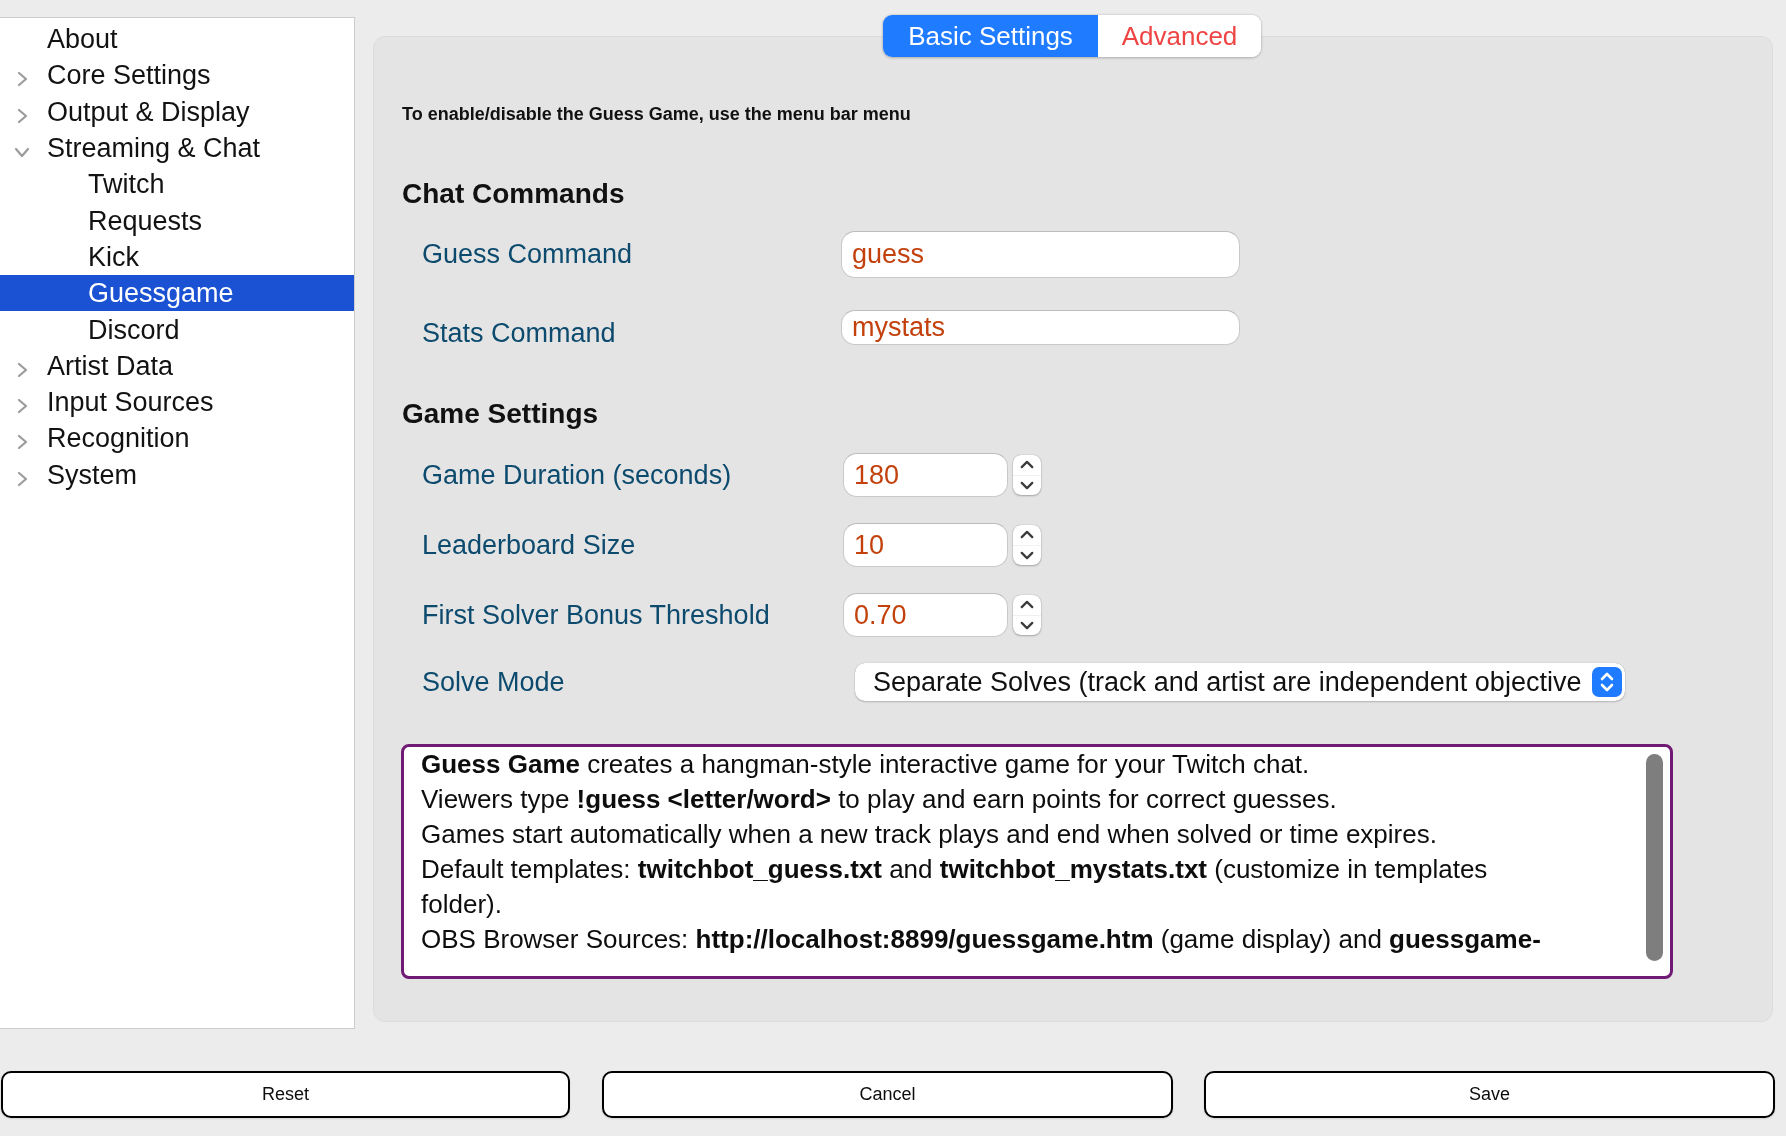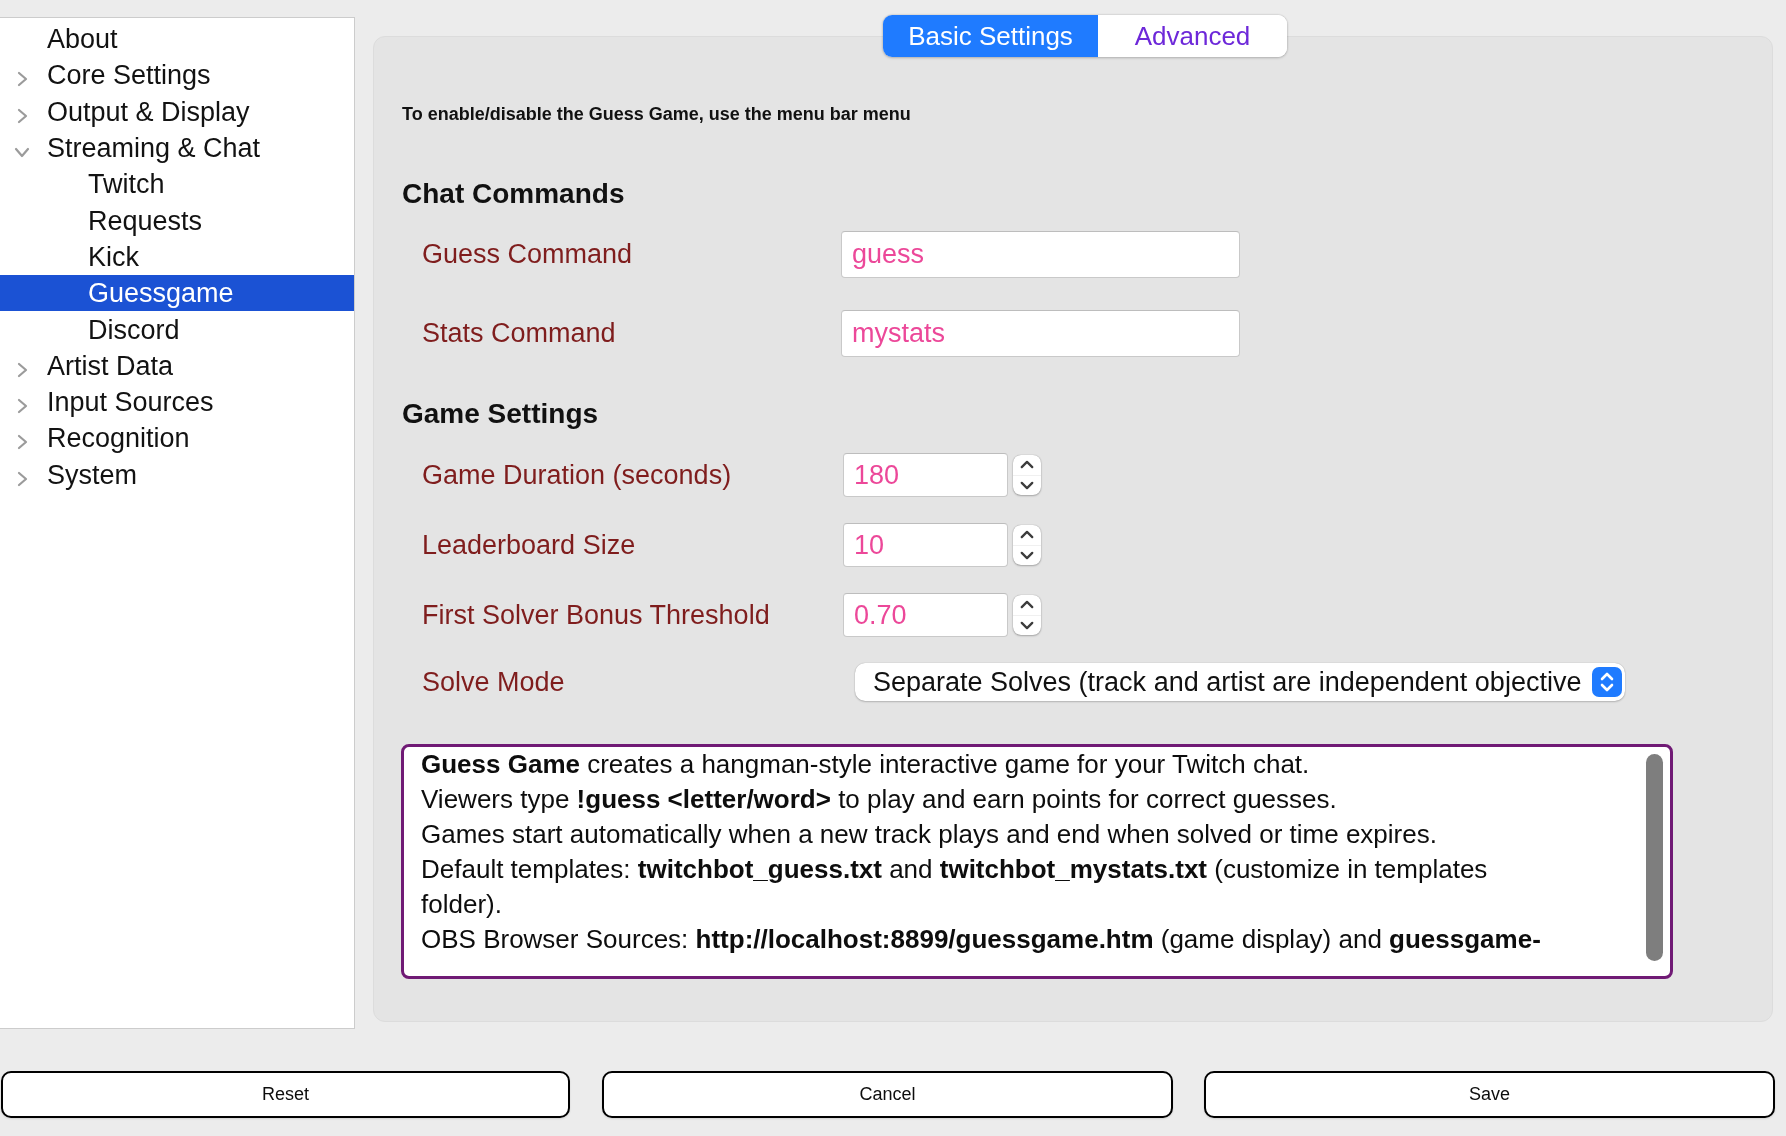--- a/index.html
+++ b/index.html
@@ -27,34 +27,34 @@
     position:absolute;left:883px;top:15px;height:42px;display:flex;
     border-radius:9px;background:#ffffff;overflow:hidden;
     box-shadow:0 0 2px rgba(0,0,0,0.22), 0 1px 3px rgba(0,0,0,0.18);
     z-index:3;
   }
   .tab{
     display:flex;align-items:center;justify-content:center;
     font-size:26px;height:100%;box-sizing:border-box;cursor:default;
   }
   .tab.active{background:var(--accent,#1f7bff);color:#ffffff;width:215px;}
-  .tab.inactive{background:#ffffff;color:#6d28d9;width:189px;}
+  .tab.inactive{background:#ffffff;color:#ef4444;width:163px;}
   
   .panel{
     position:absolute;left:373px;top:36px;width:1400px;height:986px;
     background:#e4e4e4;border:1px solid #dcdcdc;border-radius:12px;box-sizing:border-box;
     z-index:1;
   }
   .hdr{position:absolute;left:402px;top:104px;font-size:18px;font-weight:700;z-index:2;}
   .section-h{position:absolute;left:402px;font-size:28px;font-weight:700;z-index:2;text-align:center;}
-  .flabel{position:absolute;font-size:27px;color:#7f1d1d;z-index:2;white-space:nowrap;}
+  .flabel{position:absolute;font-size:27px;color:#0c4a6e;z-index:2;white-space:nowrap;}
   .tinput{
     position:absolute;box-sizing:border-box;background:#ffffff;
-    border:1px solid #c9c9c9;border-top-color:#bdbdbd;border-radius:4px;
-    font-family:"Liberation Sans",sans-serif;font-size:27px;color:#ec4899;
+    border:1px solid #c9c9c9;border-top-color:#bdbdbd;border-radius:14px;
+    font-family:"Liberation Sans",sans-serif;font-size:27px;color:#c2410c;
     padding:0 0 0 10px;z-index:2;outline:none;
   }
   .stepper{
     position:absolute;width:28px;height:40px;background:#ffffff;border-radius:8px;
     box-shadow:0 0 1px rgba(0,0,0,0.35), 0 1px 2px rgba(0,0,0,0.25);
     display:flex;flex-direction:column;z-index:2;overflow:hidden;
   }
   .step{flex:1;display:flex;align-items:center;justify-content:center;}
   .step.up{border-bottom:1px solid rgba(0,0,0,0.06);}
   .dropdown{
@@ -168,21 +168,21 @@
   </div>
 
   <div class="hdr">To enable/disable the Guess Game, use the menu bar menu</div>
 
   <div class="section-h" style="top:178px;">Chat Commands</div>
 
   <div class="flabel" style="left:422px;top:231px;line-height:47px;">Guess Command</div>
   <input class="tinput" style="left: 841px; top: 231px; width: 399px; height: 47px;" value="guess">
 
   <div class="flabel" style="left:422px;top:310px;line-height:47px;">Stats Command</div>
-  <input class="tinput" style="left: 841px; top: 310px; width: 399px; height: 47px;" value="mystats">
+  <input class="tinput" style="left: 841px; top: 310px; width: 399px; height: 35px;" value="mystats">
 
   <div class="section-h" style="top:398px;">Game Settings</div>
 
   <div class="flabel" style="left:422px;top:453px;line-height:44px;">Game Duration (seconds)</div>
   <input class="tinput" style="left: 843px; top: 453px; width: 165px; height: 44px;" value="180">
   <div class="stepper" style="left:1013px;top:455px;">
     <div class="step up">
       <svg width="14" height="9" viewBox="0 0 16 10">
           <polyline points="2 8 8 2 14 8" fill="none" stroke="#3c3c3c" stroke-width="2.6" stroke-linecap="round" stroke-linejoin="round"></polyline>
         </svg>

